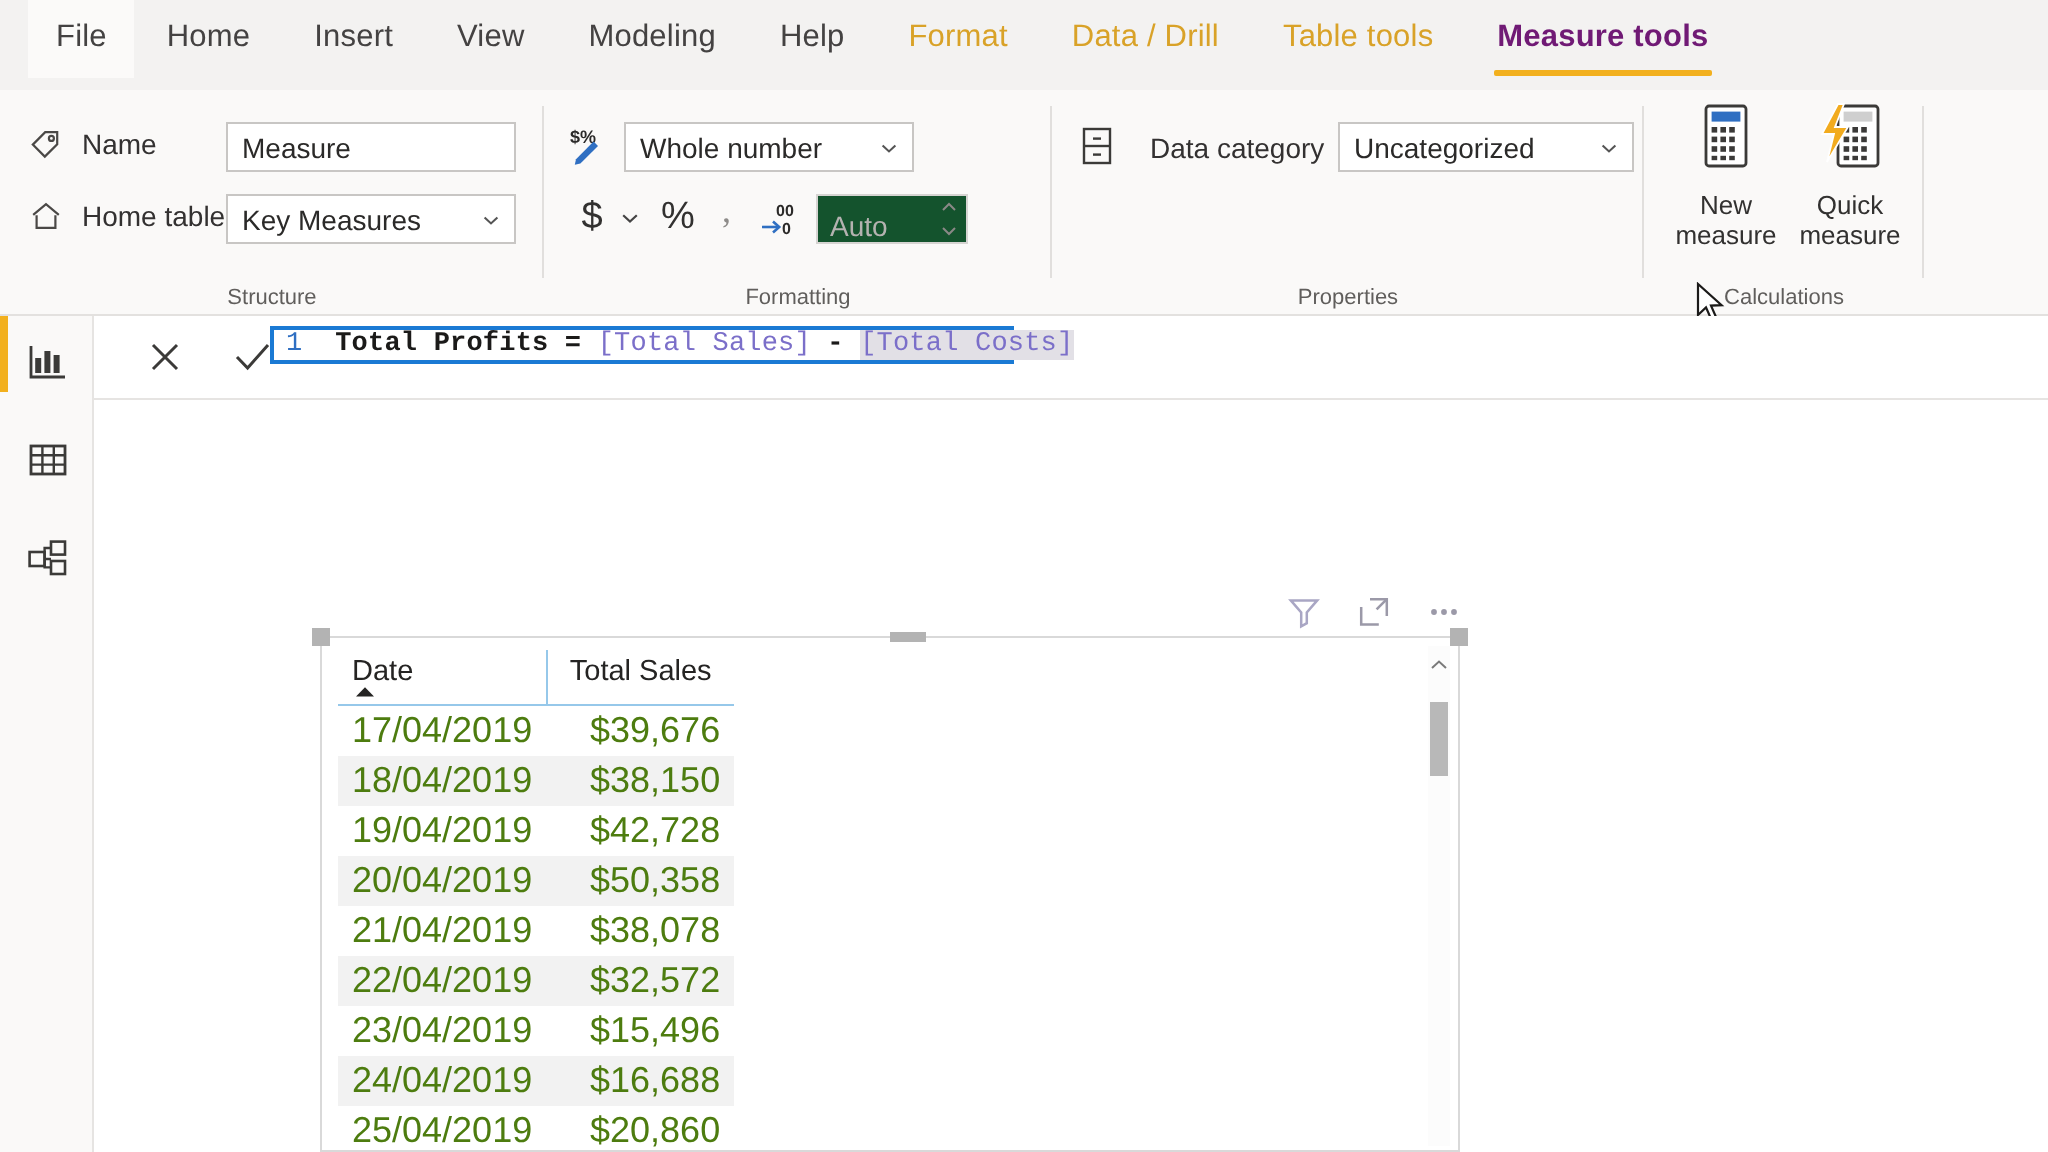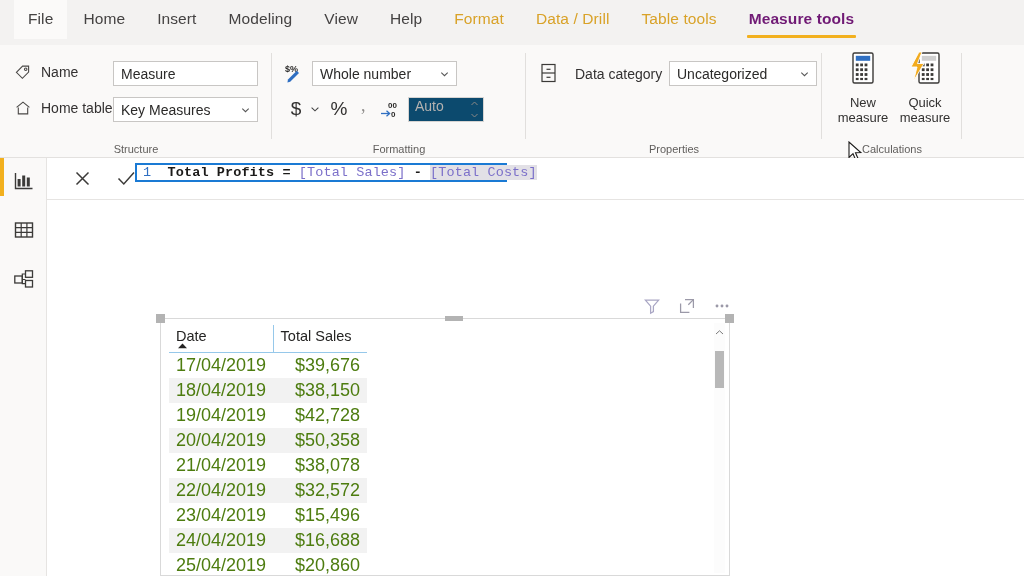--- a/index.html
+++ b/index.html
@@ -67,22 +67,22 @@
   }
   .icon-svg { display: block; }
 
   
   #g-formatting { left: 272px; width: 254px; }
   .fmtbtn {
     display: flex; align-items: center; justify-content: center;
     cursor: pointer; color: #323130;
   }
   .spinbox {
-    border: 1px solid #d6d4d2; background: #0c4a6e; height: 25px; width: 76px;
-    display: flex; align-items: flex-start; padding: 0 6px;
+    border: 1px solid #d6d4d2; background: #14532d; height: 25px; width: 76px;
+    display: flex; align-items: flex-end; padding: 0 6px;
     font-size: 14px; color: #b4b2b0; position: relative;
   }
   .spin-arrows {
     position: absolute; right: 4px; top: 2px; bottom: 2px;
     display: flex; flex-direction: column; justify-content: space-between;
   }
 
   
   #g-properties { left: 526px; width: 296px; }
 
@@ -155,21 +155,21 @@
   .handle.corner { width: 9px; height: 9px; }
   .handle.edge { width: 18px; height: 5px; }
 
   table.tv { border-collapse: collapse; position: absolute; left: 8px; top: 6px; }
   table.tv th {
     font-size: 14.5px; font-weight: normal; color: #252423;
     text-align: left; padding: 3px 7px 2px 7px;
     border-bottom: 1px solid #96c8ea; vertical-align: top;
     position: relative; background: #fff;
   }
-  table.tv th.num { text-align: left; }
+  table.tv th.num { text-align: center; }
   table.tv th + th { border-left: 1px solid #96c8ea; }
   .sortcaret { display:block; margin-top:-2px; }
   table.tv td {
     font-size: 18px; color: #4d7c0f; padding: 2px 7px;
     white-space: nowrap;
   }
   table.tv td.num { text-align: right; }
   table.tv tr.alt td { background: #f2f2f2; }
 
   .vscroll {
@@ -187,22 +187,22 @@
 </style>
 </head>
 <body>
 
 <div id="app">
 
   <div class="tabstrip">
     <div class="tab file">File</div>
     <div class="tab">Home</div>
     <div class="tab">Insert</div>
+    <div class="tab">View</div>
     <div class="tab">Modeling</div>
-    <div class="tab">View</div>
     <div class="tab">Help</div>
     <div class="tab contextual">Format</div>
     <div class="tab contextual">Data / Drill</div>
     <div class="tab contextual">Table tools</div>
     <div class="tab contextual active">Measure tools</div>
   </div>
 
   <div class="ribbon">
 
     <div class="rgroup" id="g-structure">

